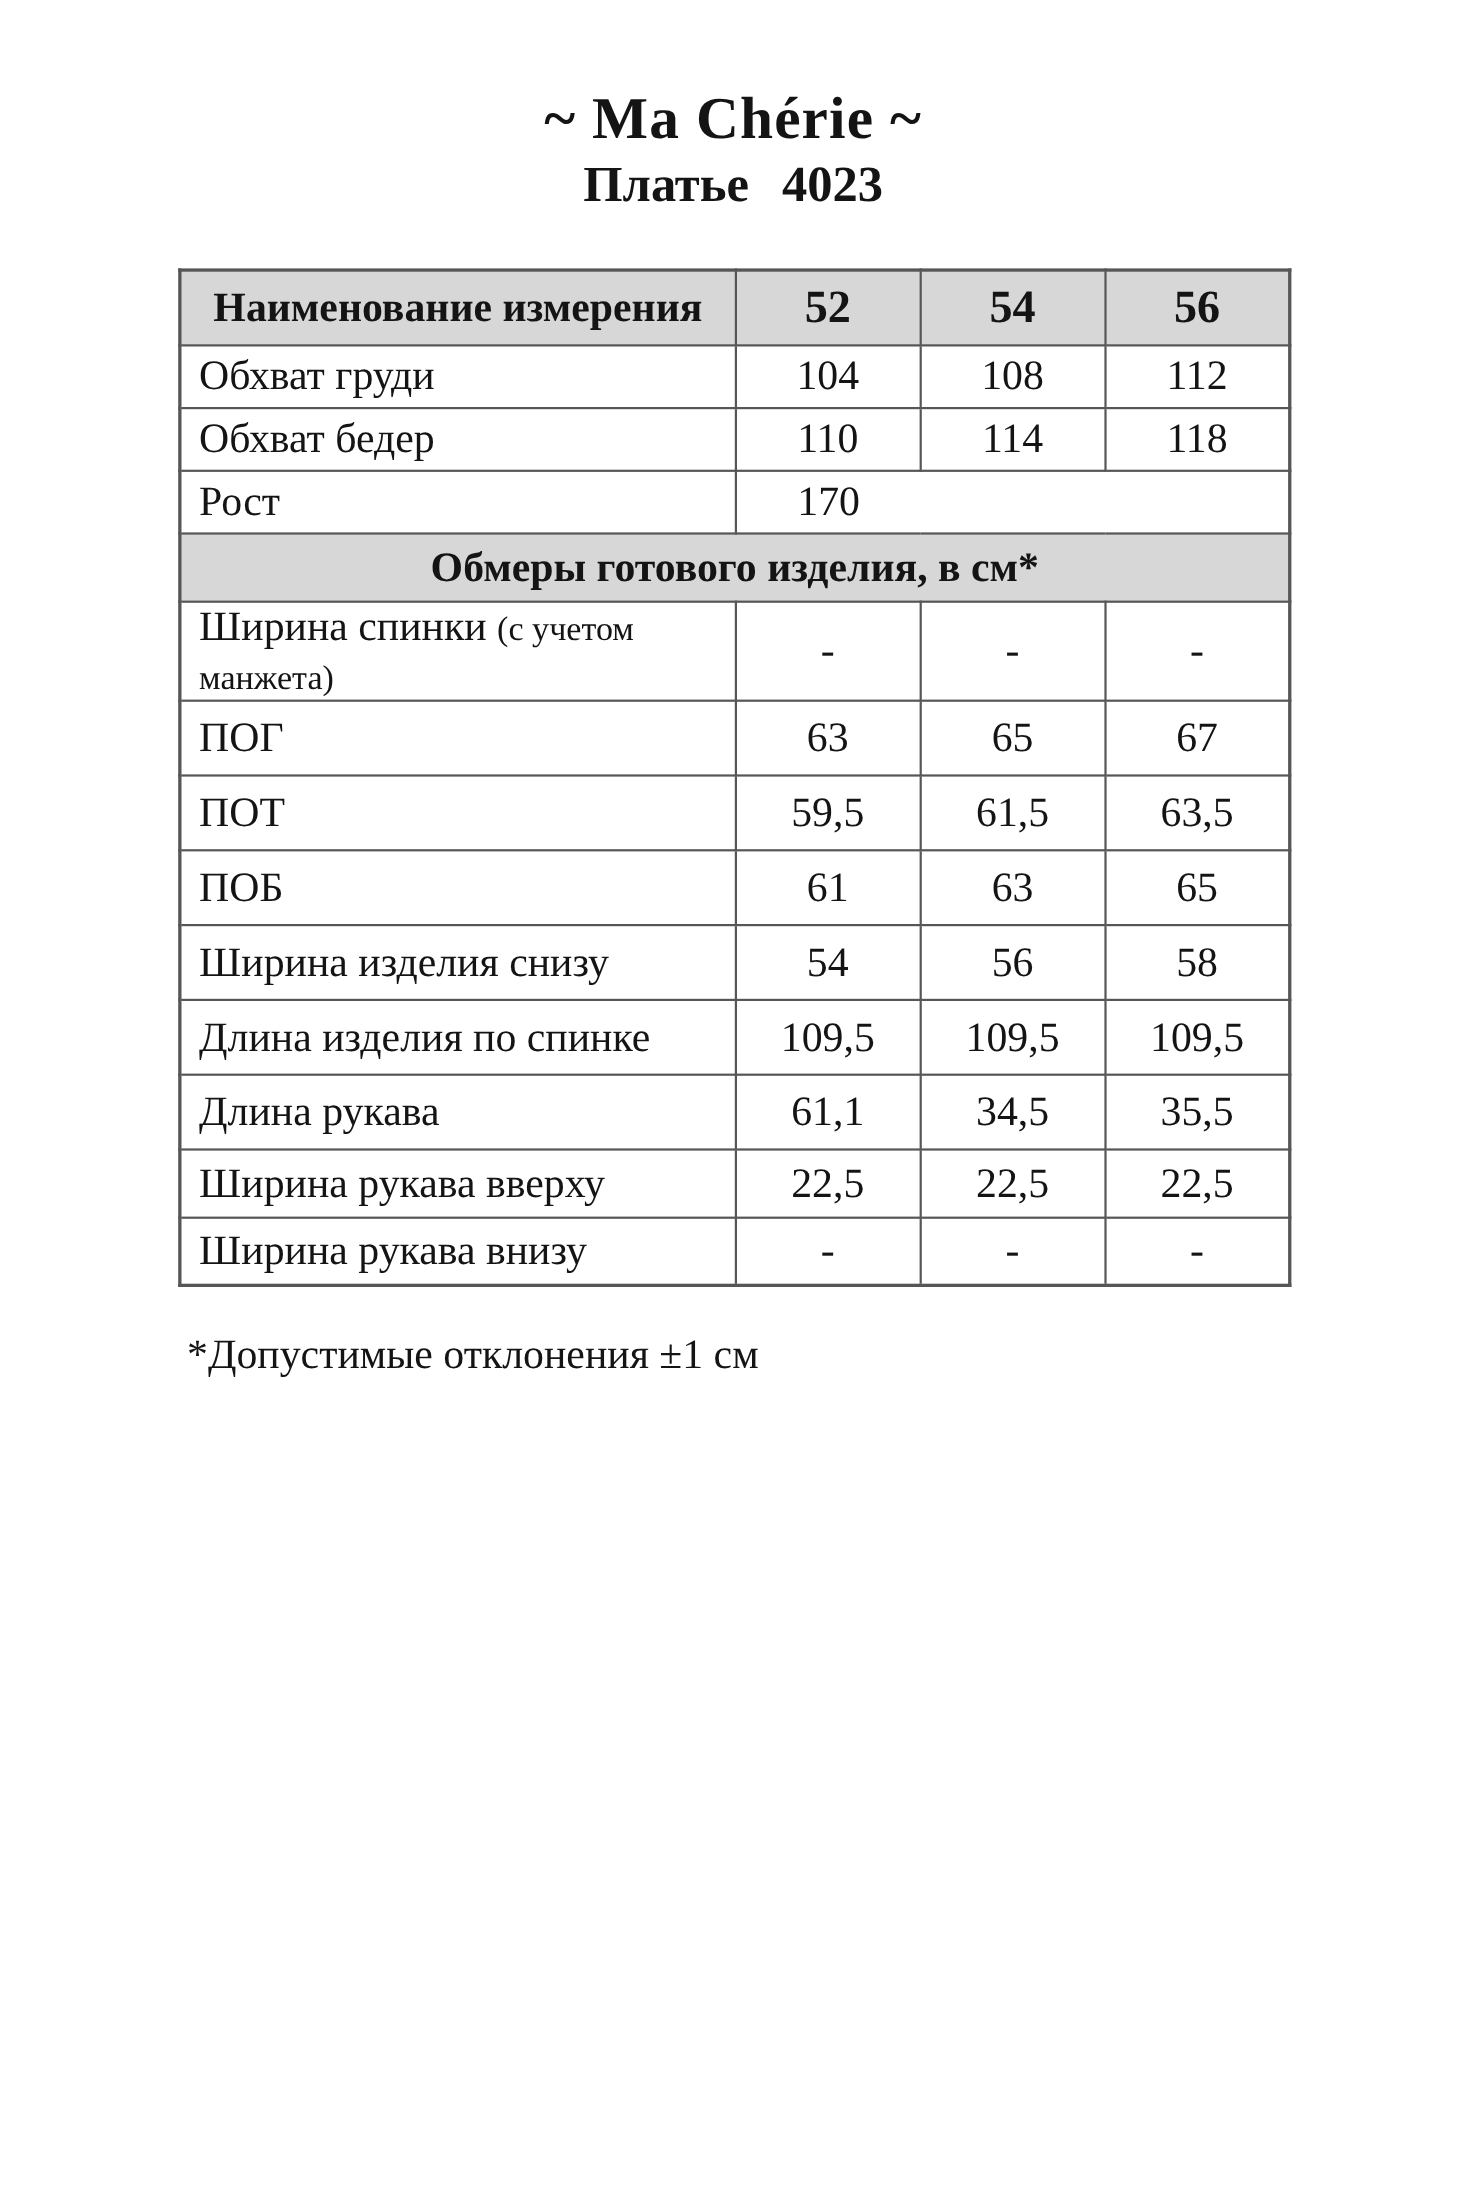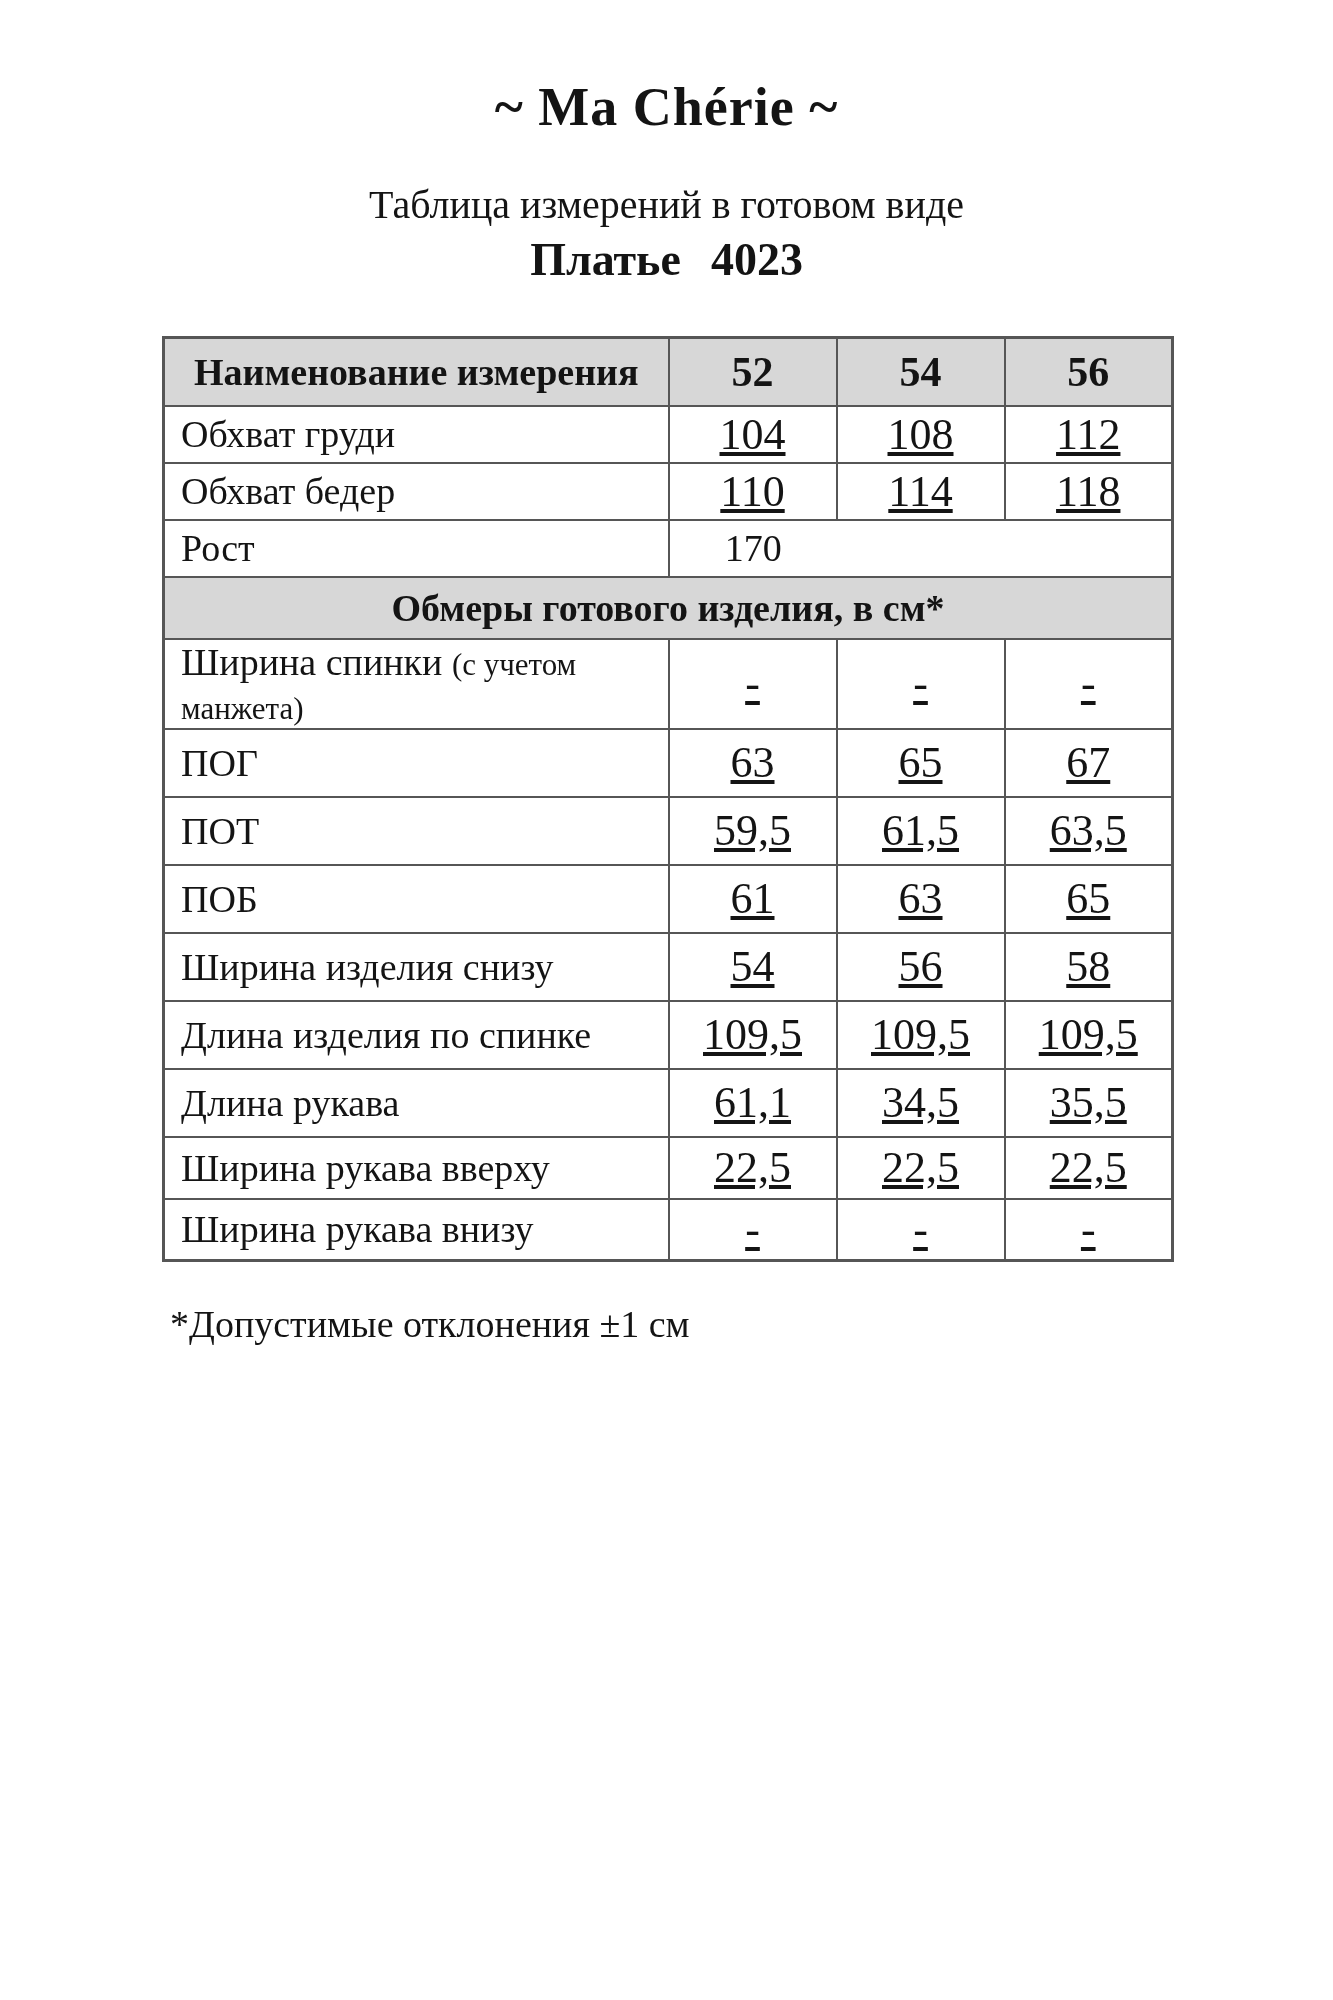--- a/index.html
+++ b/index.html
@@ -26,35 +26,34 @@
   .size-table .tr-header{height:68px;}
   .size-table .tr-a{height:57px;}
   .size-table .tr-section{height:62px;}
   .size-table .tr-b{height:68px;}
   .size-table .tr-c{height:62px;}
 
   th.name-col{font-size:38px;font-weight:bold;text-align:center;background:var(--section-bg,#d7d7d7);}
   th.size-col{font-size:42px;font-weight:bold;text-align:center;background:var(--section-bg,#d7d7d7);}
   td.label{font-size:38px;text-align:left;padding-left:16px;}
   td.label .note{font-size:31px;}
-  td.val{font-size:44px;text-align:center;text-decoration:underline;}
+  td.val{font-size:38px;text-align:center;}
   td.rost-cell{text-align:left;}
   .rost-wrap{display:inline-block;width:33.4%;text-align:center;font-size:38px;}
   td.section{background:var(--section-bg,#d7d7d7);font-weight:bold;font-size:38px;text-align:center;}
 
   .footnote{margin:40px 0 0 170px;font-size:38px;line-height:44px;}
 </style>
 </head>
 <body>
 
 <div class="page">
 
   <h1 class="brand">~ Ma Chérie ~</h1>
 
-  <div class="subtitle">Таблица измерений в готовом виде</div>
 
   <div class="product">
     <span>Платье</span><span class="num">4023</span>
   </div>
 
   <table class="size-table">
     <colgroup>
       <col style="width:505px">
         <col style="width:168px">
         <col style="width:168px">

